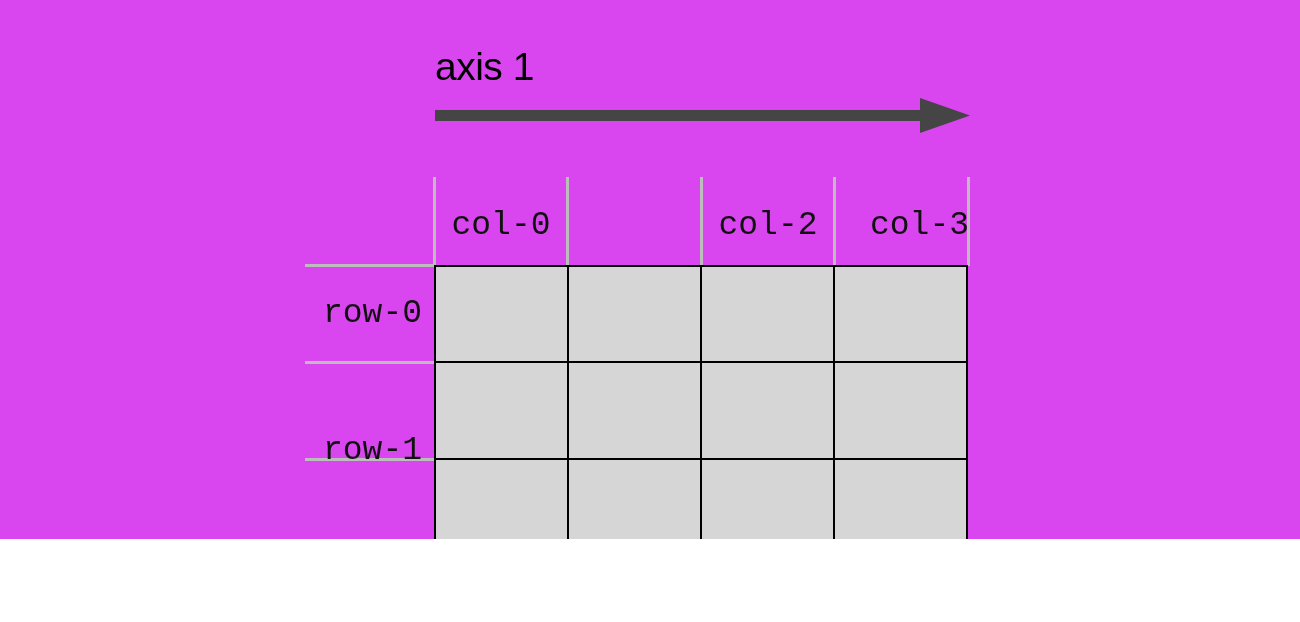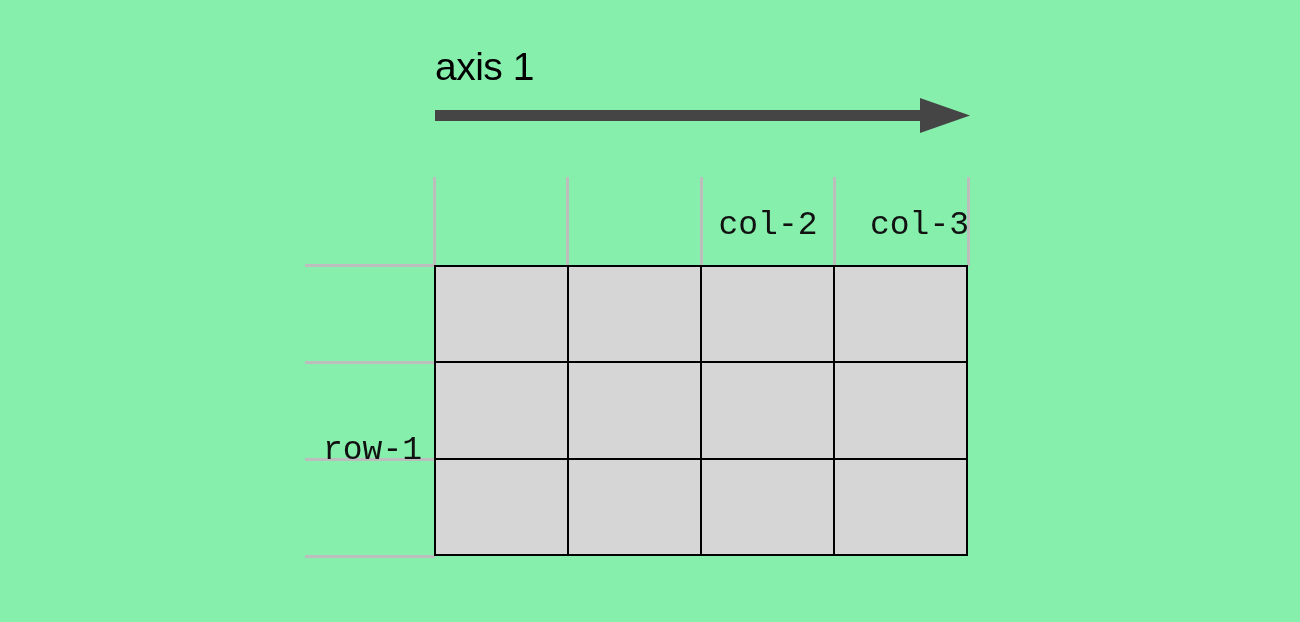--- a/index.html
+++ b/index.html
@@ -3,22 +3,22 @@
 <meta charset="utf-8">
 <style>
   html, body {
     margin: 0;
     padding: 0;
     background: #ffffff;
   }
   #canvas {
     position: relative;
     width: 1300px;
-    height: 622px;
-    background: #86efac;
+    height: 539px;
+    background: #d946ef;
     overflow: hidden;
     font-family: "Liberation Sans", sans-serif;
   }
 
   
   #axis-label {
     position: absolute;
     left: 435px;
     top: 45px;
     font-family: "Liberation Sans", sans-serif;
@@ -107,28 +107,30 @@
     <rect x="5" y="15" width="495" height="11" fill="#454545"></rect>
     <polygon points="490,3 540,20.5 490,38" fill="#454545"></polygon>
   </svg>
 
   <div class="col-sep" style="left:433px;"></div>
   <div class="col-sep" style="left:566px;"></div>
   <div class="col-sep" style="left:700px;"></div>
   <div class="col-sep" style="left:833px;"></div>
   <div class="col-sep" style="left:967px;"></div>
 
+  <div class="col-head" style="left:434px;">col-0</div>
   <div class="col-head" style="left:701px;">col-2</div>
   <div class="col-head" style="left:835px;text-align:right;">col-3</div>
 
   <div class="row-sep" style="top:264px;"></div>
   <div class="row-sep" style="top:361px;"></div>
   <div class="row-sep" style="top:458px;"></div>
   <div class="row-sep" style="top:555px;"></div>
 
+  <div class="row-head" style="top:292px;">row-0</div>
   <div class="row-head" style="top:389px;margin-top:40px;">row-1</div>
 
   <div id="grid">
     <div class="cell"></div>
     <div class="cell"></div>
     <div class="cell"></div>
     <div class="cell"></div>
     <div class="cell"></div>
     <div class="cell"></div>
     <div class="cell"></div>

